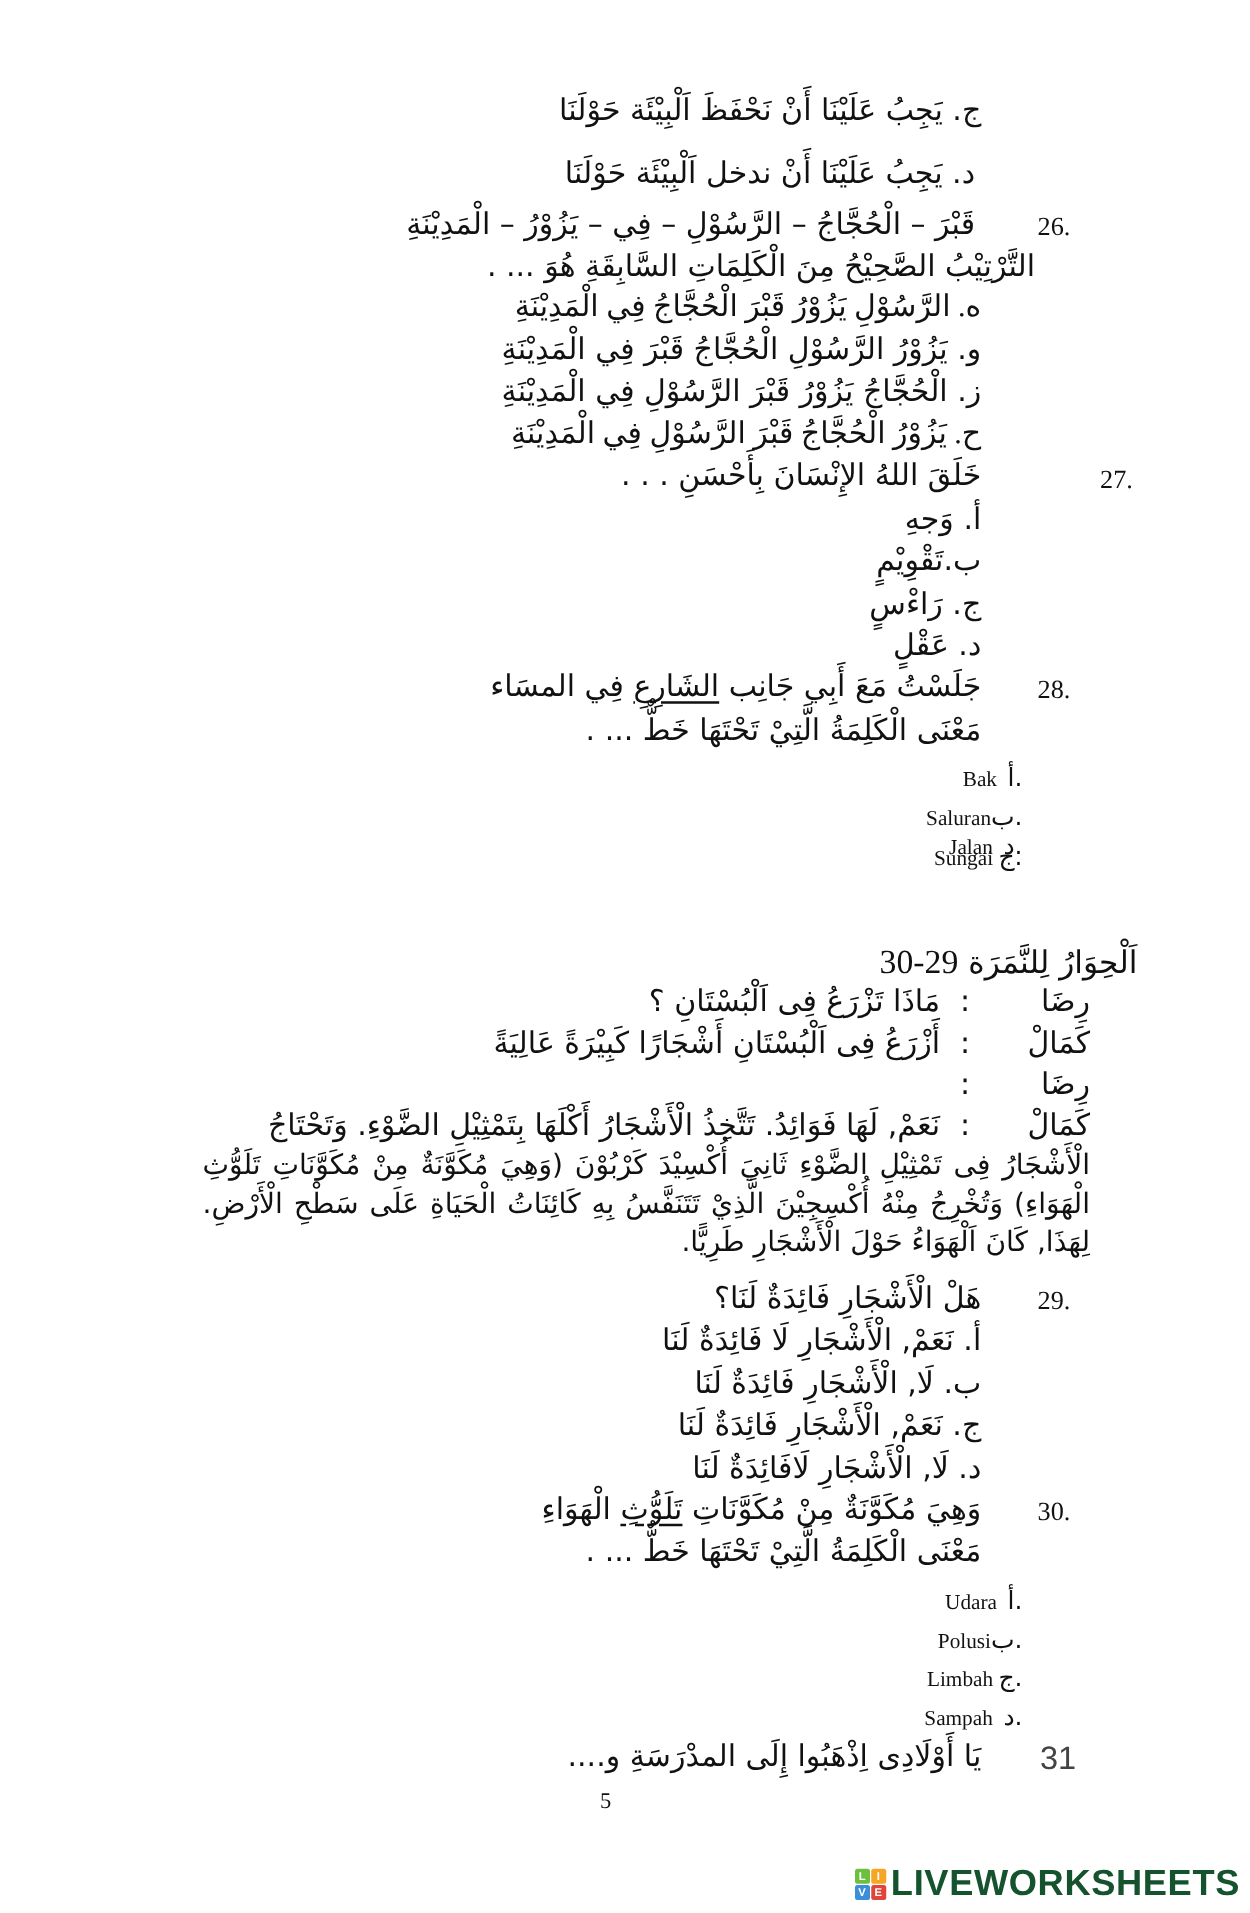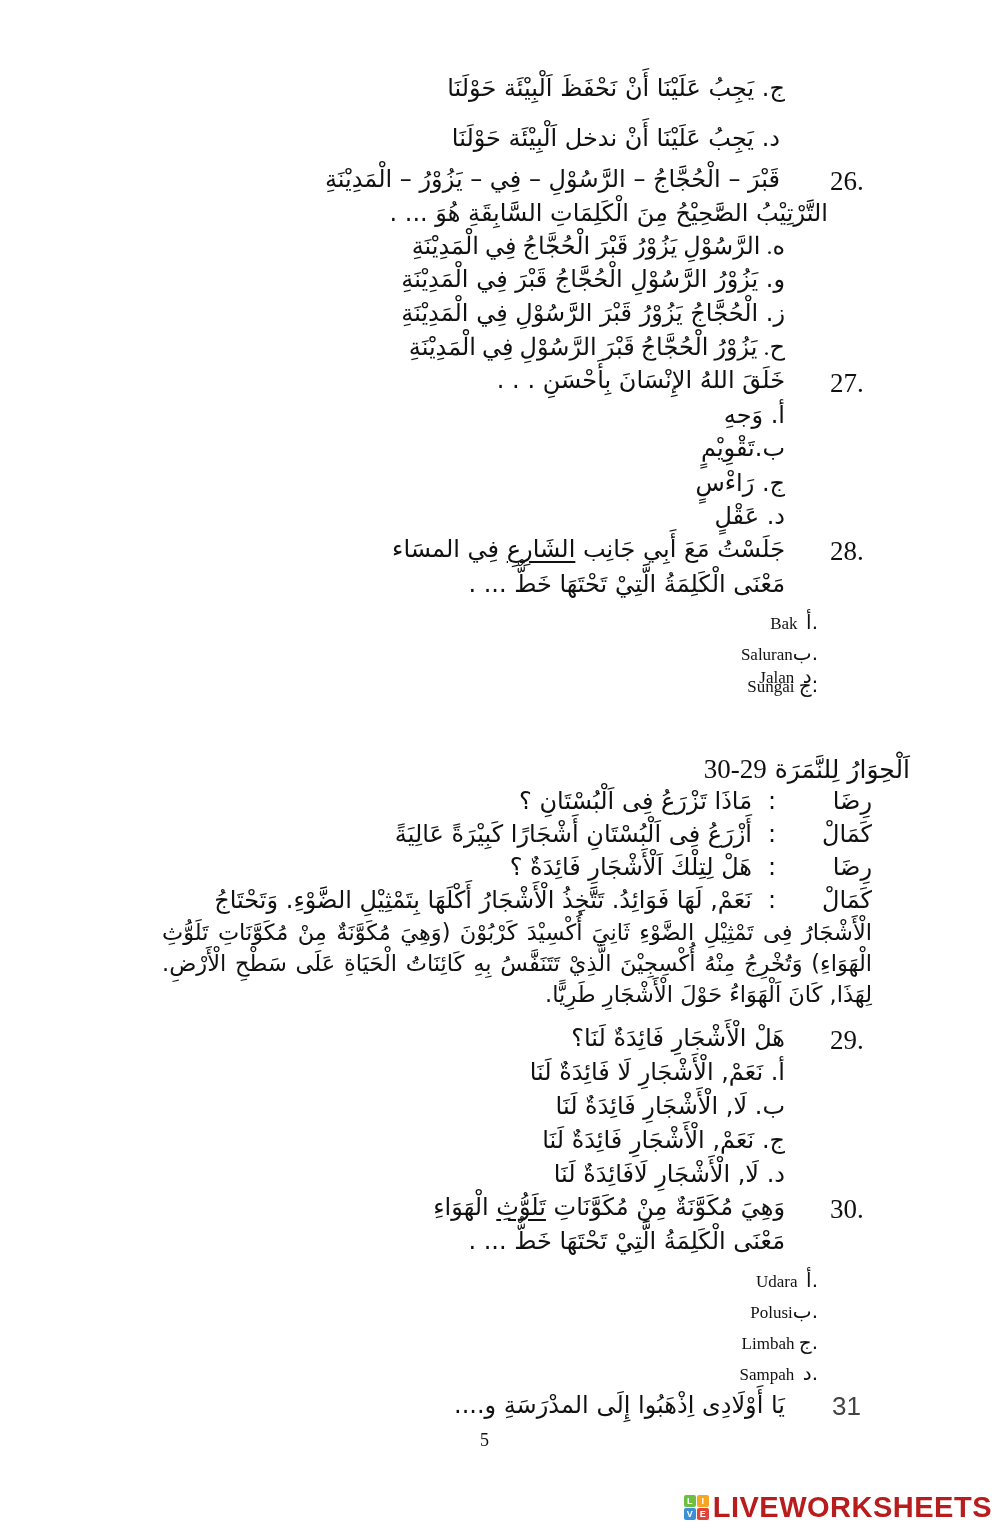--- a/index.html
+++ b/index.html
@@ -18,21 +18,21 @@
       position: absolute;
       direction: rtl;
       white-space: nowrap;
       font-size: 24px;
       line-height: 32px;
       font-family: "DejaVu Sans", sans-serif;
     }
     .qnum {
       position: absolute;
       font-family: "Liberation Serif", serif;
-      font-size: 27px;
+      font-size: 21px;
       line-height: 32px;
       direction: ltr;
     }
     .qnum.mono {
       font-family: "Liberation Sans", sans-serif;
       color: #444;
     }
     .opt-latin {
       position: absolute;
       direction: ltr;
@@ -119,21 +119,21 @@
 <div class="line" style="right:220px; top:122px;margin-left:40px;">د.  يَجِبُ عَلَيْنَا أَنْ ندخل اَلْبِيْئَة حَوْلَنَا</div>
 
 <div class="qnum" style="left:830px; top:165px;">26.</div>
 <div class="line" style="right:220px; top:163px;">قَبْرَ – الْحُجَّاجُ – الرَّسُوْلِ – فِي – يَزُوْرُ – الْمَدِيْنَةِ</div>
 <div class="line" style="right:172px; top:197px;">التَّرْتِيْبُ الصَّحِيْحُ مِنَ الْكَلِمَاتِ السَّابِقَةِ هُوَ ... .</div>
 <div class="line" style="right:215px; top:230px;font-family:Liberation Serif, serif;">ه.  الرَّسُوْلِ يَزُوْرُ قَبْرَ الْحُجَّاجُ فِي الْمَدِيْنَةِ</div>
 <div class="line" style="right:215px; top:263px;">و. يَزُوْرُ الرَّسُوْلِ الْحُجَّاجُ قَبْرَ فِي الْمَدِيْنَةِ</div>
 <div class="line" style="right:215px; top:297px;">ز. الْحُجَّاجُ يَزُوْرُ قَبْرَ الرَّسُوْلِ فِي الْمَدِيْنَةِ</div>
 <div class="line" style="right:215px; top:331px;font-family:Liberation Serif, serif;">ح. يَزُوْرُ الْحُجَّاجُ قَبْرَ الرَّسُوْلِ فِي الْمَدِيْنَةِ</div>
 
-<div class="qnum" style="left:830px; top:367px;">27.</div>
+<div class="qnum" style="left:880px; top:367px;">27.</div>
 <div class="line" style="right:215px; top:364px;">خَلَقَ اللهُ الإِنْسَانَ بِأَحْسَنِ . . .</div>
 <div class="line" style="right:215px; top:399px;">أ.  وَجهِ</div>
 <div class="line" style="right:215px; top:432px;">ب.تَقْوِيْمٍ</div>
 <div class="line" style="right:215px; top:467px;">ج. رَاءْسٍ</div>
 <div class="line" style="right:215px; top:500px;">د.  عَقْلٍ</div>
 
 <div class="qnum" style="left:830px; top:535px;">28.</div>
 <div class="line" style="right:215px; top:533px;">
   <span>جَلَسْتُ مَعَ أَبِي جَانِب </span><u>الشَارِعِ</u><span> فِي المسَاء</span>
 </div>
@@ -153,21 +153,20 @@
   <span class="speech">مَاذَا تَزْرَعُ فِى اَلْبُسْتَانِ ؟</span>
 </div>
 <div class="dialog-row" style="right:128px; top:818px;">
   <span class="speaker">كَمَالْ</span>
   <span class="colon">:</span>
   <span class="speech">أَزْرَعُ فِى اَلْبُسْتَانِ أَشْجَارًا كَبِيْرَةً عَالِيَةً</span>
 </div>
 <div class="dialog-row" style="right:128px; top:851px;">
   <span class="speaker">رِضَا</span>
   <span class="colon">:</span>
-  <span class="speech">هَلْ لِتِلْكَ اَلْأَشْجَارِ فَائِدَةٌ ؟</span>
 </div>
 <div class="dialog-row" style="right:128px; top:884px;">
   <span class="speaker">كَمَالْ</span>
   <span class="colon">:</span>
   <span class="speech">نَعَمْ, لَهَا فَوَائِدُ. تَتَّخِذُ الْأَشْجَارُ أَكْلَهَا بِتَمْثِيْلِ الضَّوْءِ. وَتَحْتَاجُ</span>
 </div>
 <div class="para" style="right:128px; top:917px; width:710px;">الْأَشْجَارُ فِى تَمْثِيْلِ الضَّوْءِ ثَانِيَ أُكْسِيْدَ كَرْبُوْنَ (وَهِيَ مُكَوَّنَةٌ مِنْ مُكَوَّنَاتِ تَلَوُّثِ الْهَوَاءِ) وَتُخْرِجُ مِنْهُ أُكْسِجِيْنَ الَّذِيْ تَتَنَفَّسُ بِهِ كَائِنَاتُ الْحَيَاةِ عَلَى سَطْحِ الْأَرْضِ. لِهَذَا, كَانَ اَلْهَوَاءُ حَوْلَ الْأَشْجَارِ طَرِيًّا.</div>
 
 <div class="qnum" style="left:830px; top:1024px;">29.</div>
 <div class="line" style="right:215px; top:1022px;">هَلْ الْأَشْجَارِ فَائِدَةٌ لَنَا؟</div>
@@ -191,14 +190,14 @@
 
 <div class="page-num" style="left:480px; top:1430px;">5</div>
 
 <div class="brand">
   <div class="brand-logo">
     <span style="background:#6cbf3f;">L</span>
     <span style="background:#f5a623;">I</span>
     <span style="background:#3b8fd9;">V</span>
     <span style="background:#e0443a;">E</span>
   </div>
-  <span class="brand-text" style="color:#b91c1c;">LIVEWORKSHEETS</span>
+  <span class="brand-text" style="color:#14532d;">LIVEWORKSHEETS</span>
 </div>
 
 </body></html>

